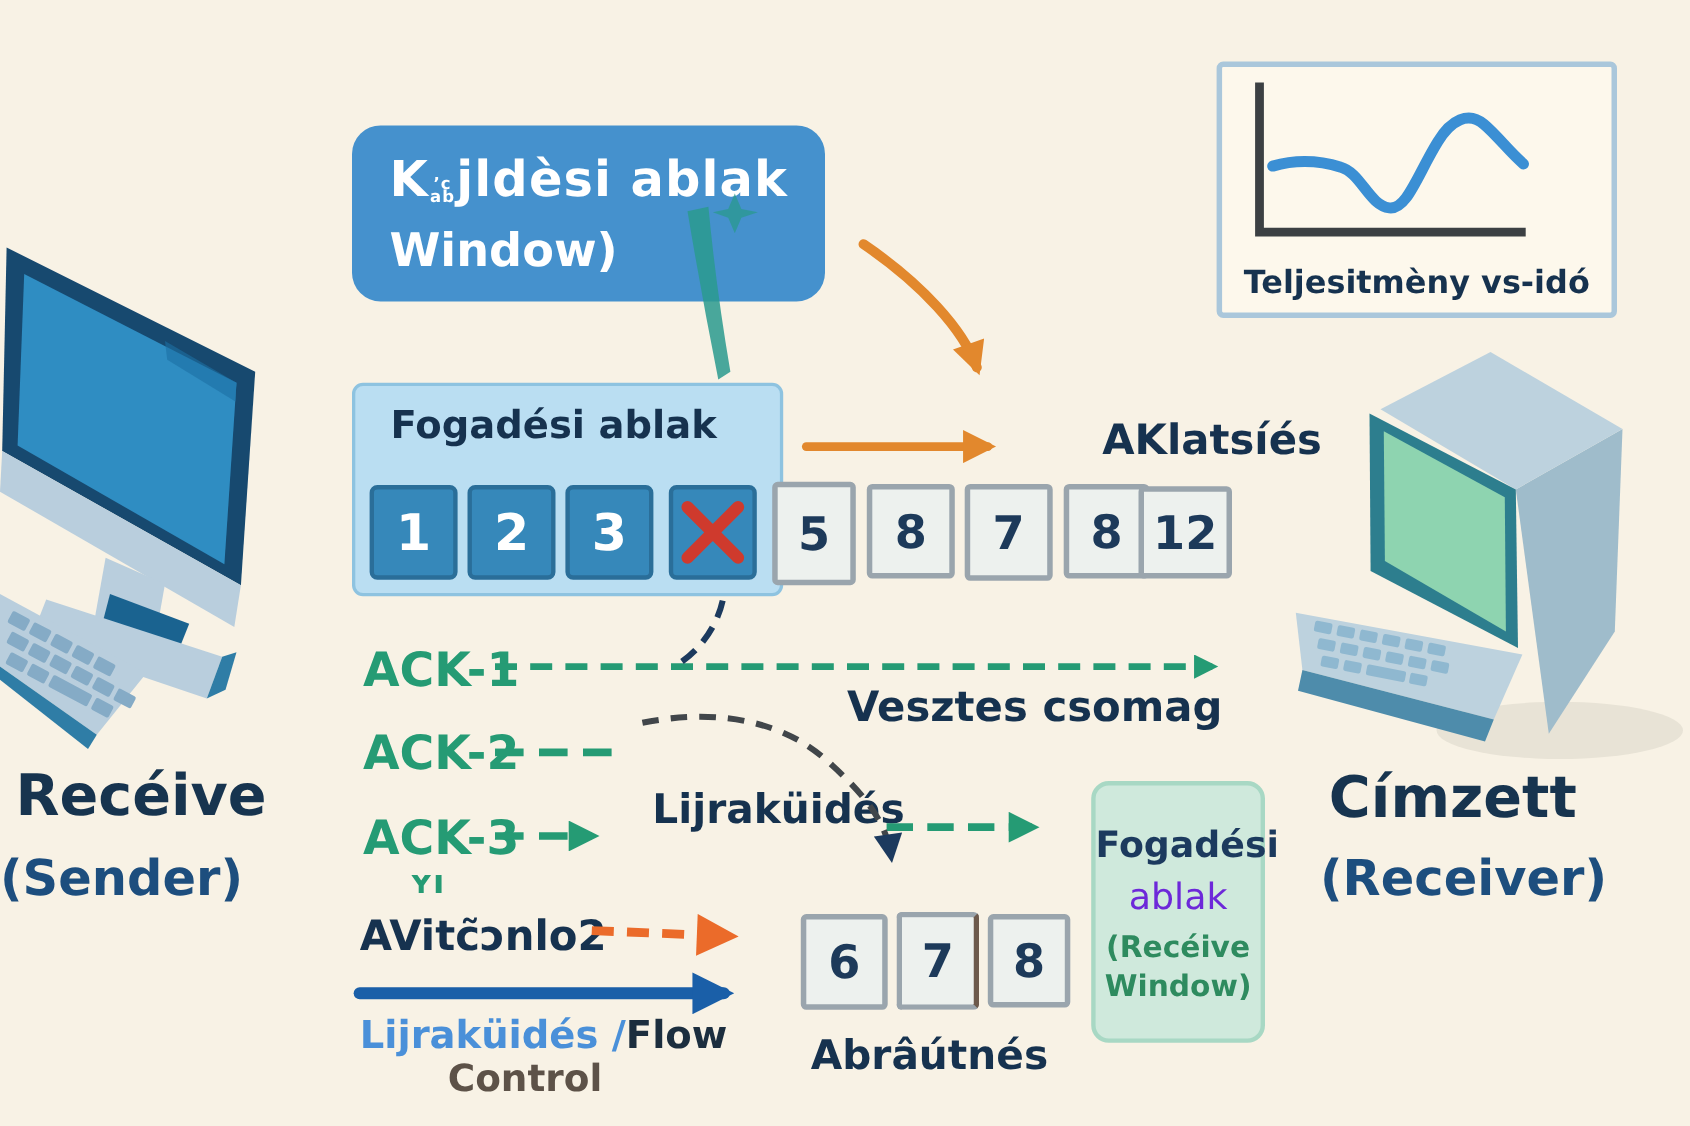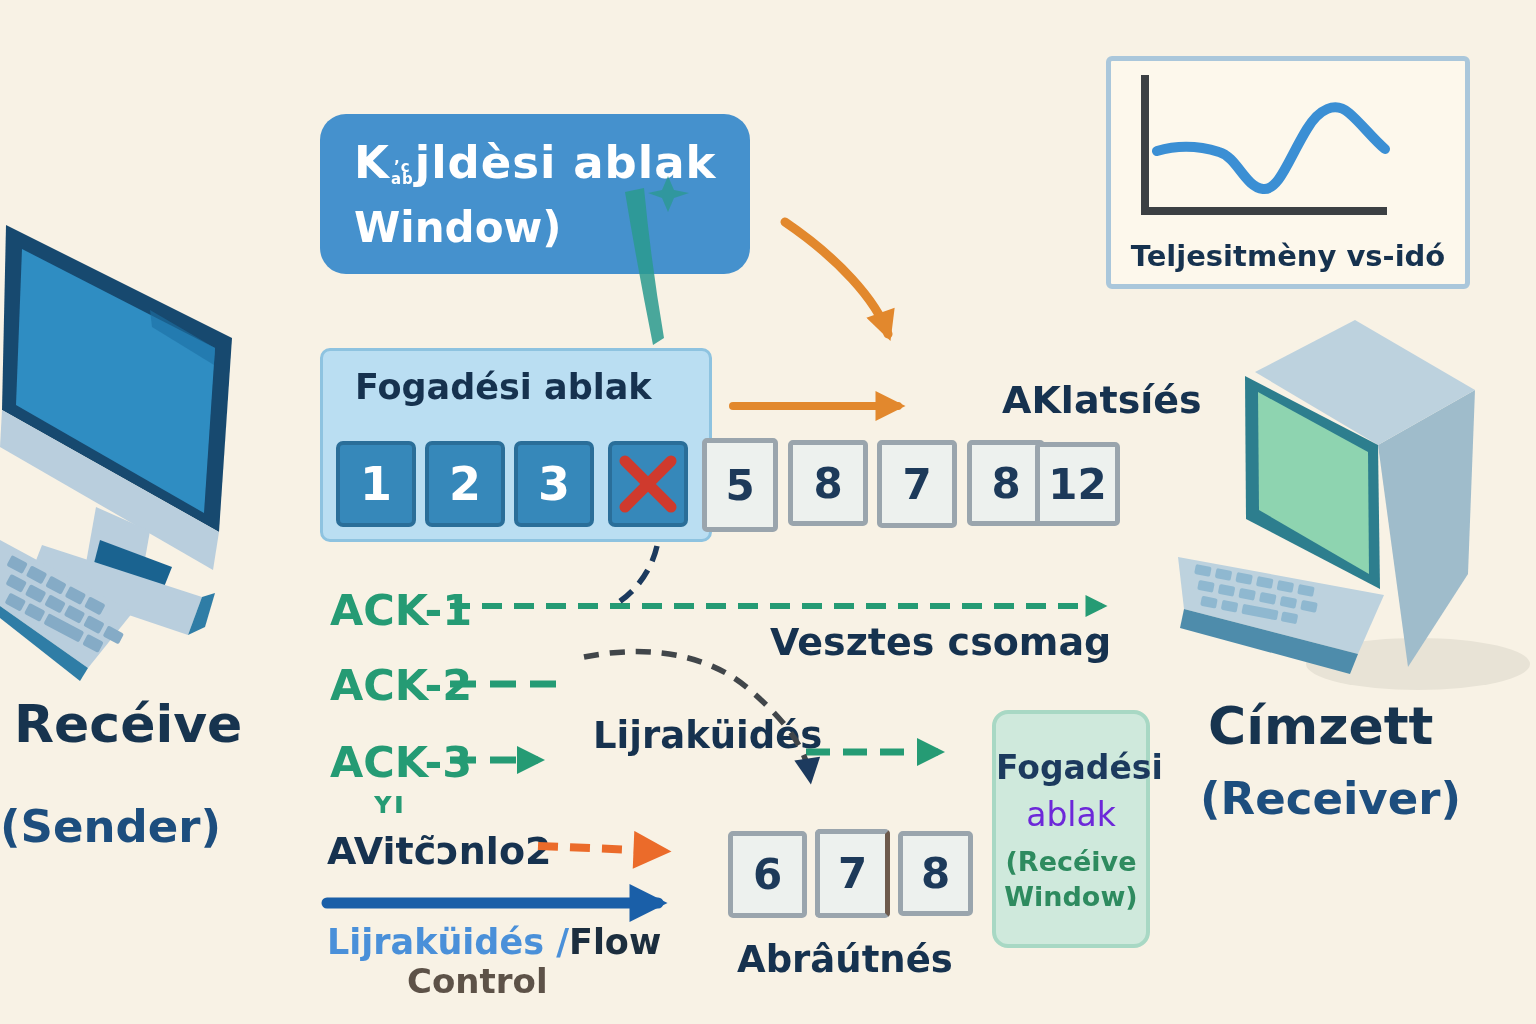--- a/index.html
+++ b/index.html
@@ -175,21 +175,21 @@
 <div class="abs mid-label" style="left:327px;top:829px;">AVitc̃ɔnlo2</div>
 
 <div class="abs flow-line" style="left:327px;top:922px;">
   <span class="flow-blue">Lijraküidés /</span><span class="flow-dark">Flow</span>
 </div>
 <div class="abs" style="left:407px;top:961px;font-size:34px;font-weight:bold;color:#5d5248;">Control</div>
 
 <div class="abs mid-label" style="left:737px;top:938px;font-size:37px;">Abrâútnés</div>
 
 <div class="abs big-title" style="left:14px;top:694px;">Recéive</div>
-<div class="abs big-sub" style="left:0px;top:772px;margin-top:28px;">(Sender)</div>
+<div class="abs big-sub" style="left:0px;top:772px;">(Sender)</div>
 <div class="abs big-title" style="left:1208px;top:696px;">Címzett</div>
 <div class="abs big-sub" style="left:1200px;top:772px;text-align:right;">(Receiver)</div>
 
 <svg class="stage overlay" viewBox="0 0 1536 1024">
   <defs>
     <marker id="mO" viewBox="0 0 10 10" refX="7.5" refY="5" orient="auto" markerUnits="userSpaceOnUse" markerWidth="32" markerHeight="30">
         <path d="M0 0 L10 5 L0 10 Z" fill="#e2882d"></path>
       </marker>
     <marker id="mOb" viewBox="0 0 10 10" refX="7.5" refY="5" orient="auto" markerUnits="userSpaceOnUse" markerWidth="42" markerHeight="38">
         <path d="M0 0 L10 5 L0 10 Z" fill="#eb6b2a"></path>

